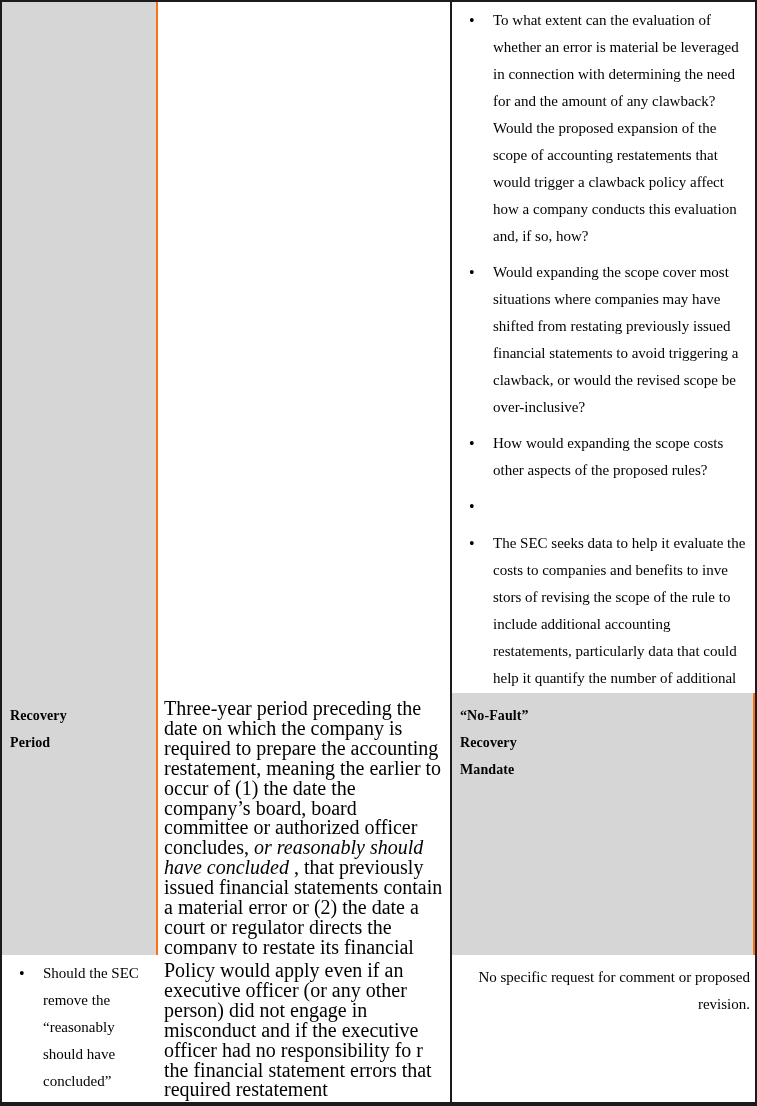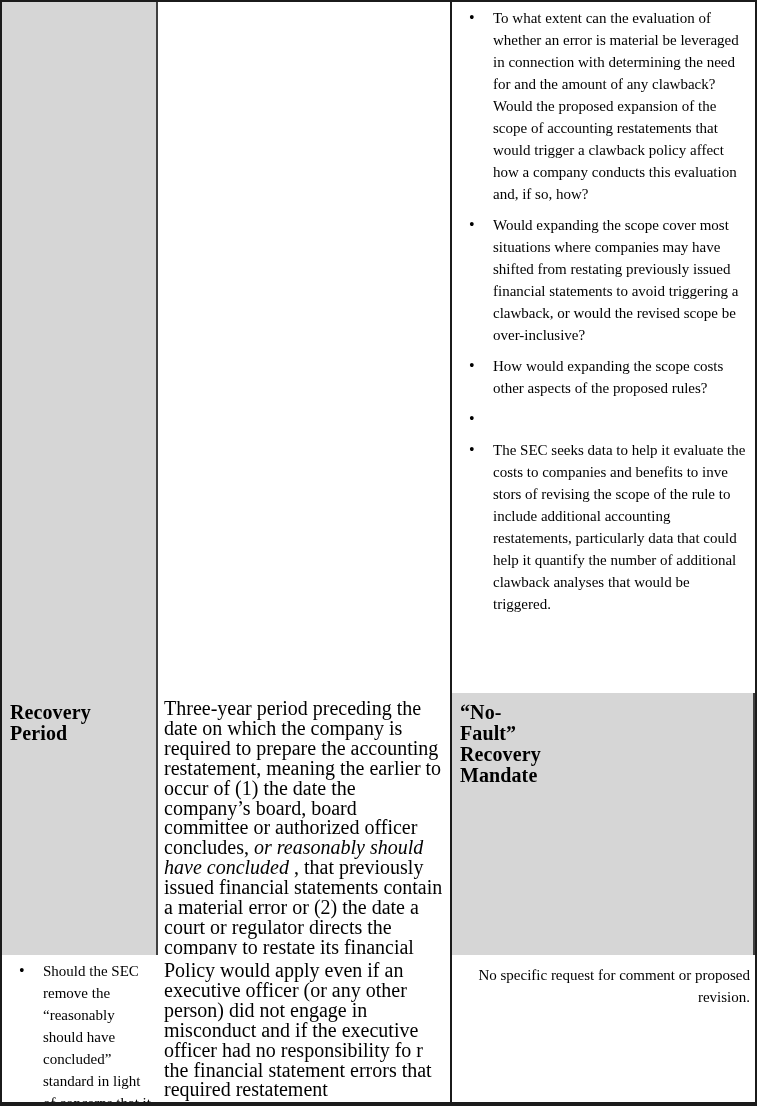--- a/index.html
+++ b/index.html
@@ -17,40 +17,40 @@
     display: grid;
     grid-template-columns: 156px 294px 1fr;
     grid-template-rows: 691px 262px 1fr;
   }
   .cell {
     box-sizing: border-box;
     overflow: hidden;
   }
   .label-cell {
     background: #d6d6d6;
-    border-right: 2px solid #404040;
+    border-right: 2px solid #f97316;
     padding: 9px 6px 0 8px;
     font-weight: bold;
-    font-size: 20px;
-    line-height: 21px;
+    font-size: 14px;
+    line-height: 27px;
   }
   .label-inner { display: block; max-width: 92px; letter-spacing: 0.1px; }
   .desc-cell {
     background: #ffffff;
     border-right: 2px solid #1b1b1b;
     padding: 6px 5px 0 6px;
     font-size: 20px;
     line-height: 19.9px;
   }
   .desc-cell p { margin: 0; }
   .comments-cell {
     background: #ffffff;
     padding: 5px 5px 0 11px;
     font-size: 15px;
-    line-height: 22px;
+    line-height: 27px;
   }
   .bullet-item { display: flex; margin: 0 0 9px 0; }
   .bullet { flex: 0 0 24px; text-align: left; padding-left: 6px; }
   .bullet::before { content: "\2022"; font-size: 16px; }
   .bullet-text { flex: 1 1 auto; }
   .italic { font-style: italic; }
   .plain-comment { margin: 4px 0 0 0; text-align: right; }
 </style>
 </head>
 <body>

